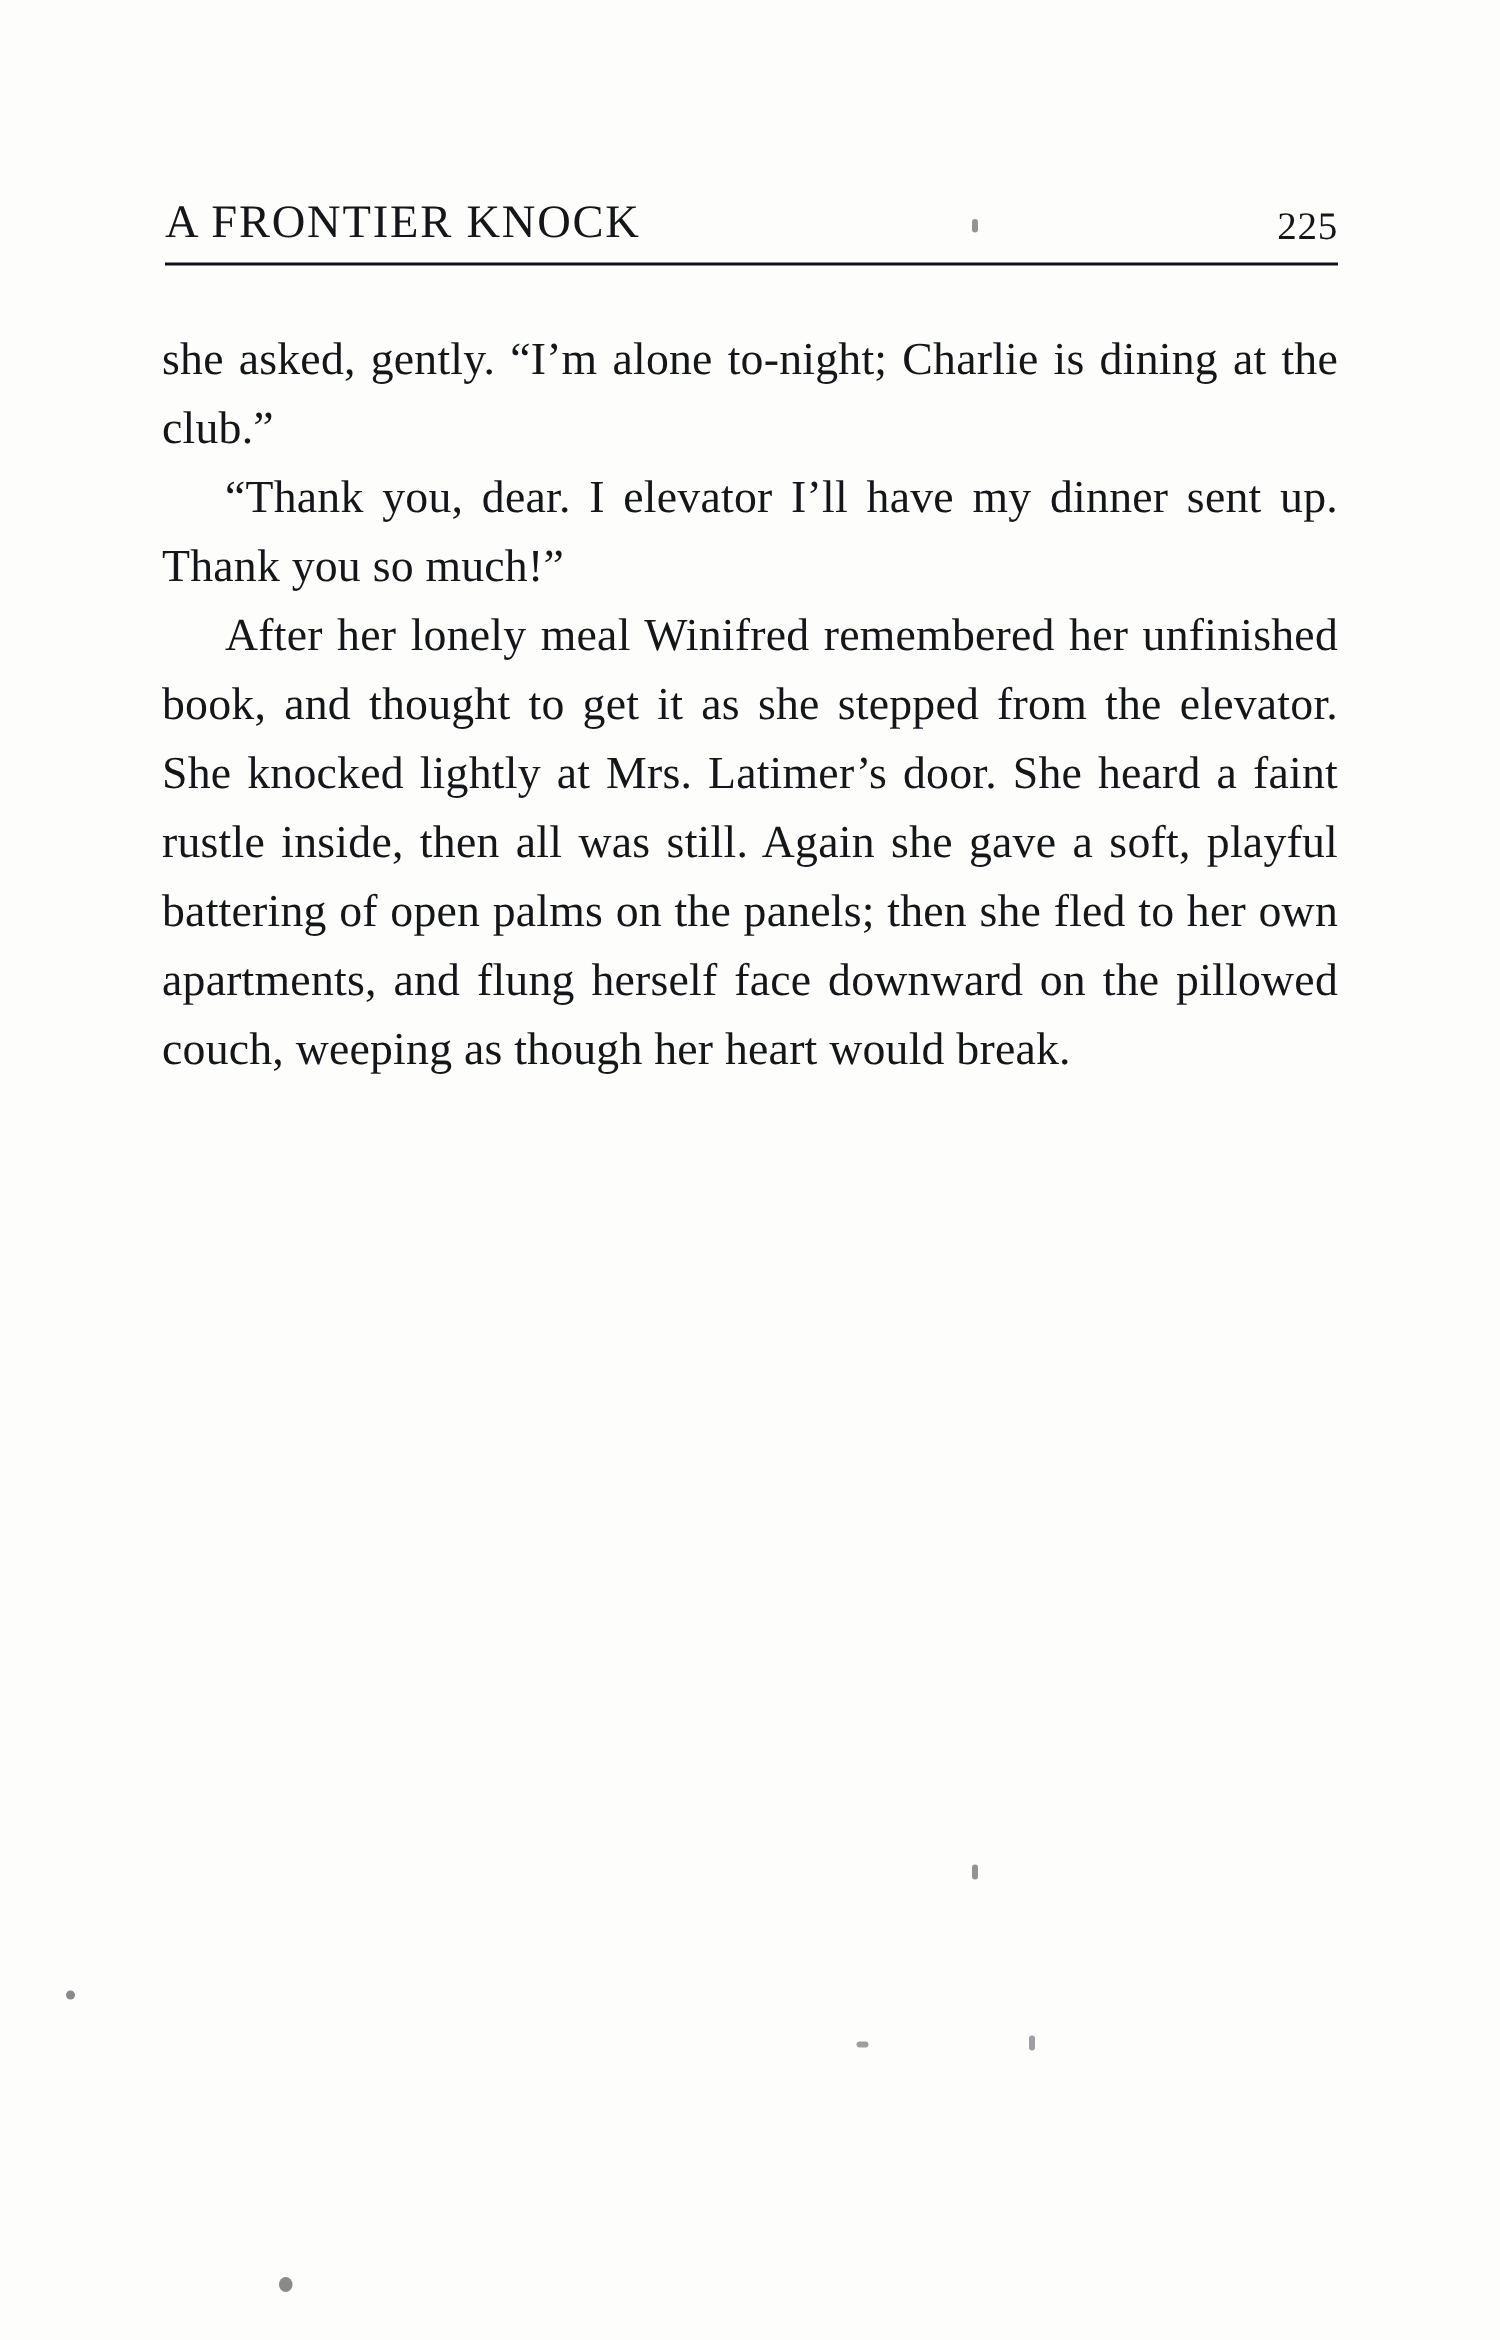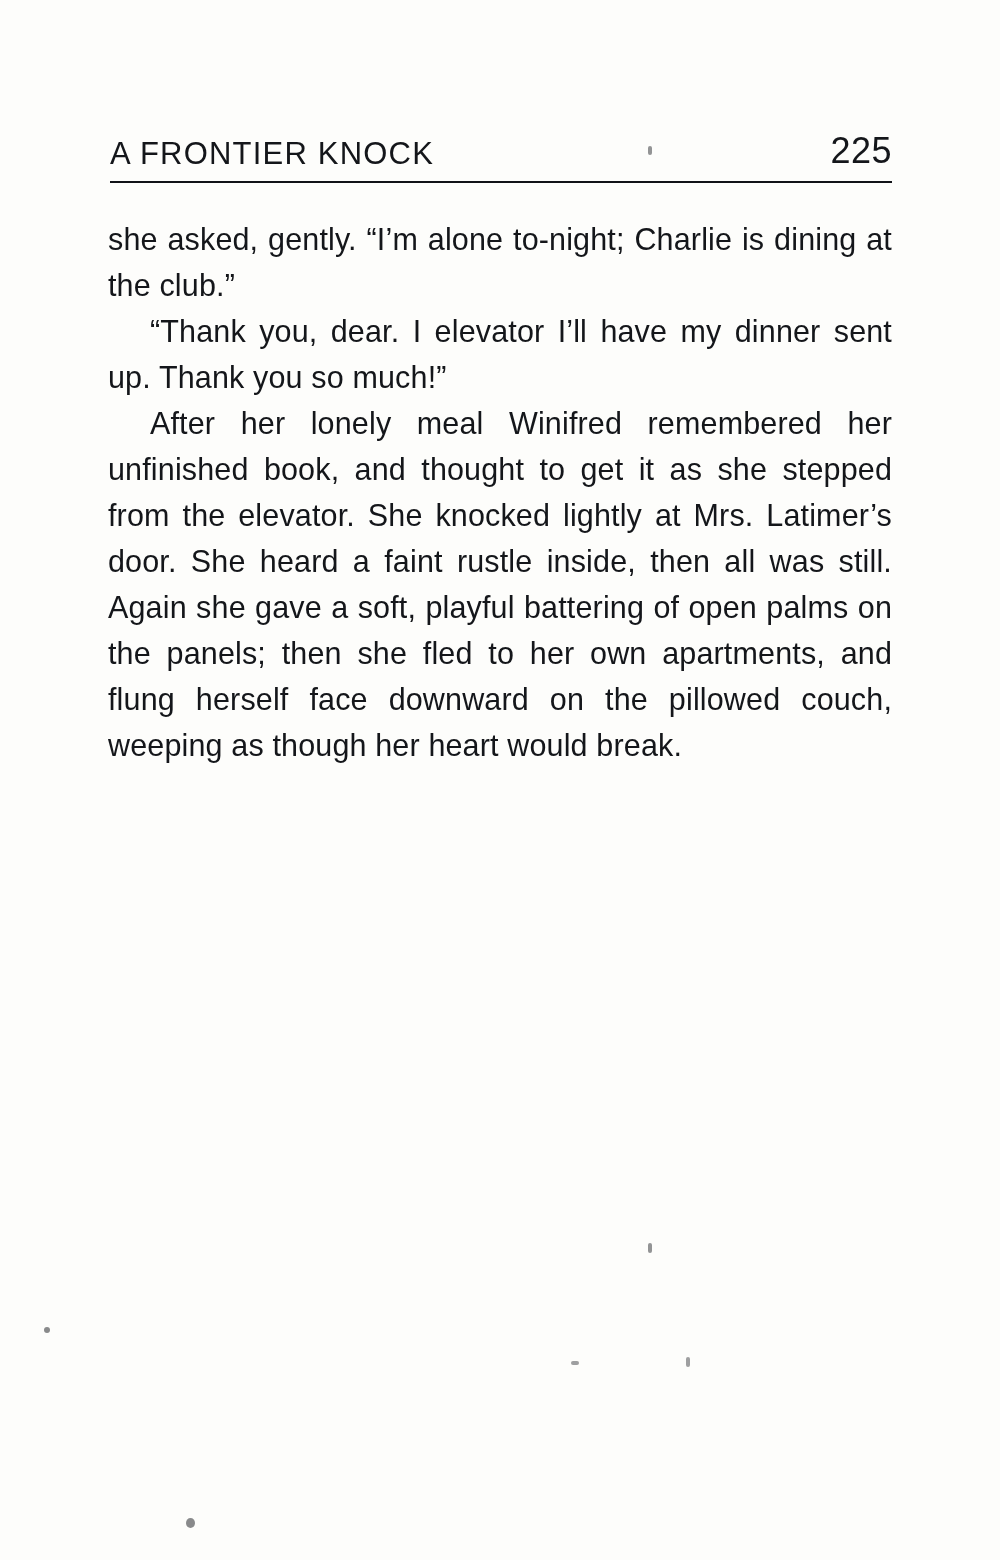--- a/index.html
+++ b/index.html
@@ -6,21 +6,21 @@
     margin: 0;
     padding: 0;
     background: #ffffff;
   }
   .page {
     position: relative;
     width: 1000px;
     height: 1560px;
     background: #fdfdfb;
     overflow: hidden;
-    font-family: Liberation Sans, sans-serif;
+    font-family: Liberation Serif, serif;
     color: #14161a;
   }
 
   
   .header {
     position: absolute;
     left: 110px;
     top: 130px;
     width: 782px;
     display: flex;
@@ -29,21 +29,21 @@
     border-bottom: 2.5px solid #111318;
     padding-bottom: 9px;
   }
   .header .title {
     font-size: 31px;
     letter-spacing: 1.2px;
     font-weight: 400;
     white-space: nowrap;
   }
   .header .folio {
-    font-size: 36px;
+    font-size: 26px;
     letter-spacing: 0.5px;
     font-weight: 400;
   }
 
   
   .body-text {
     position: absolute;
     left: 108px;
     top: 216px;
     width: 784px;

